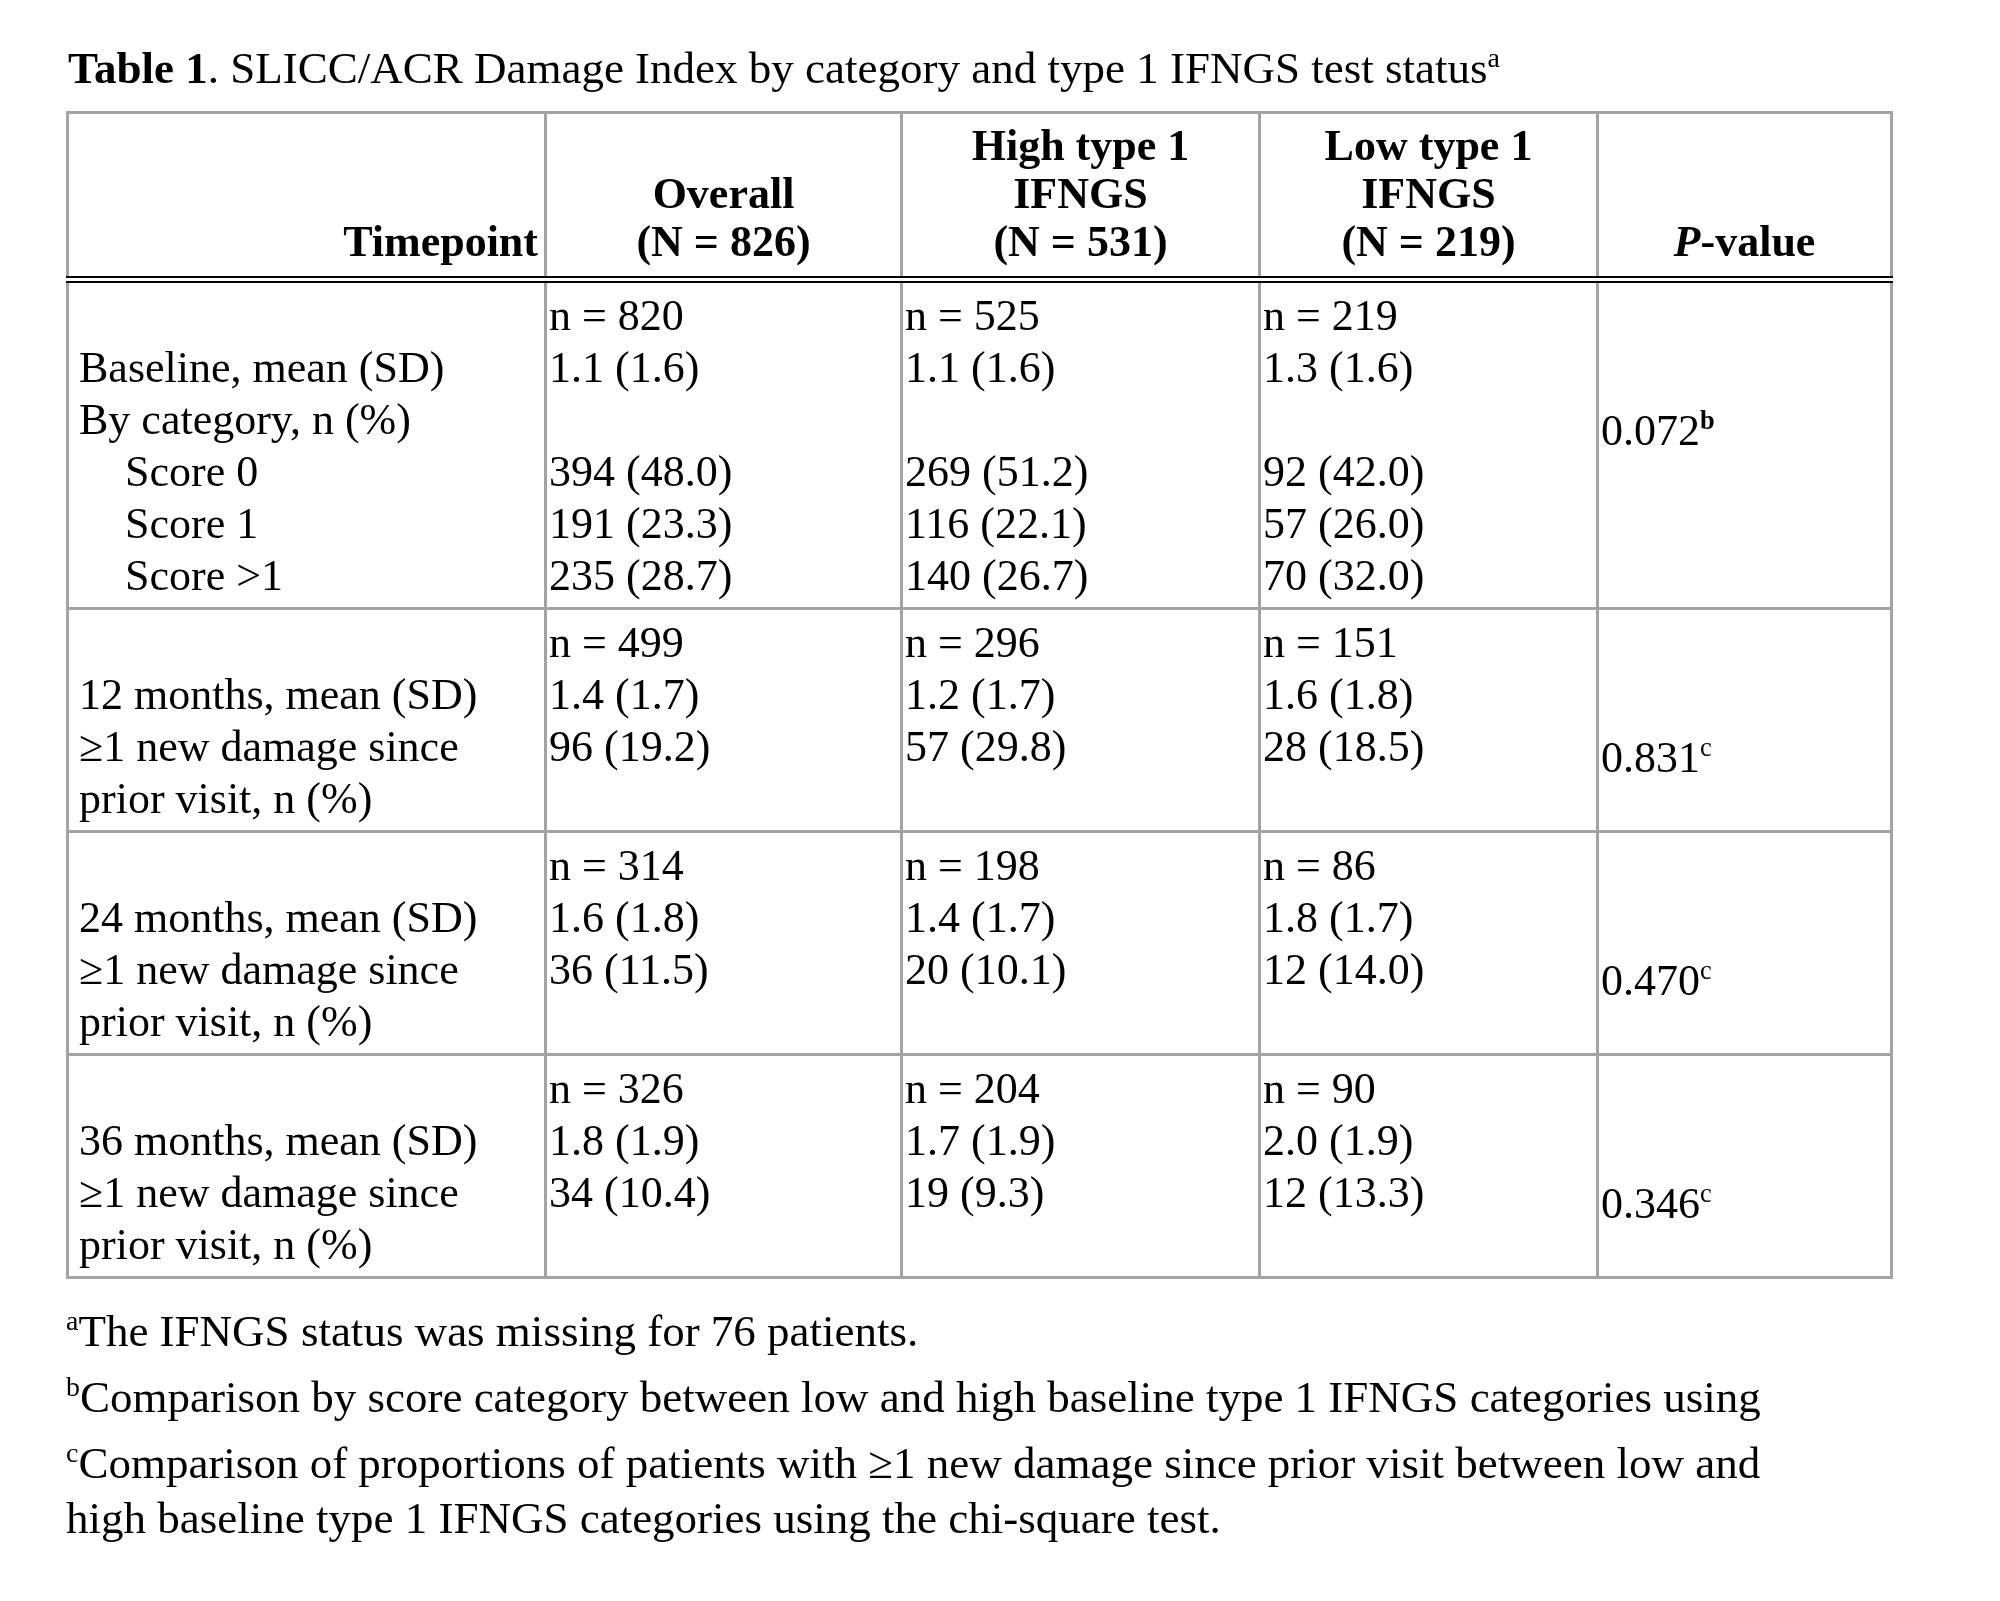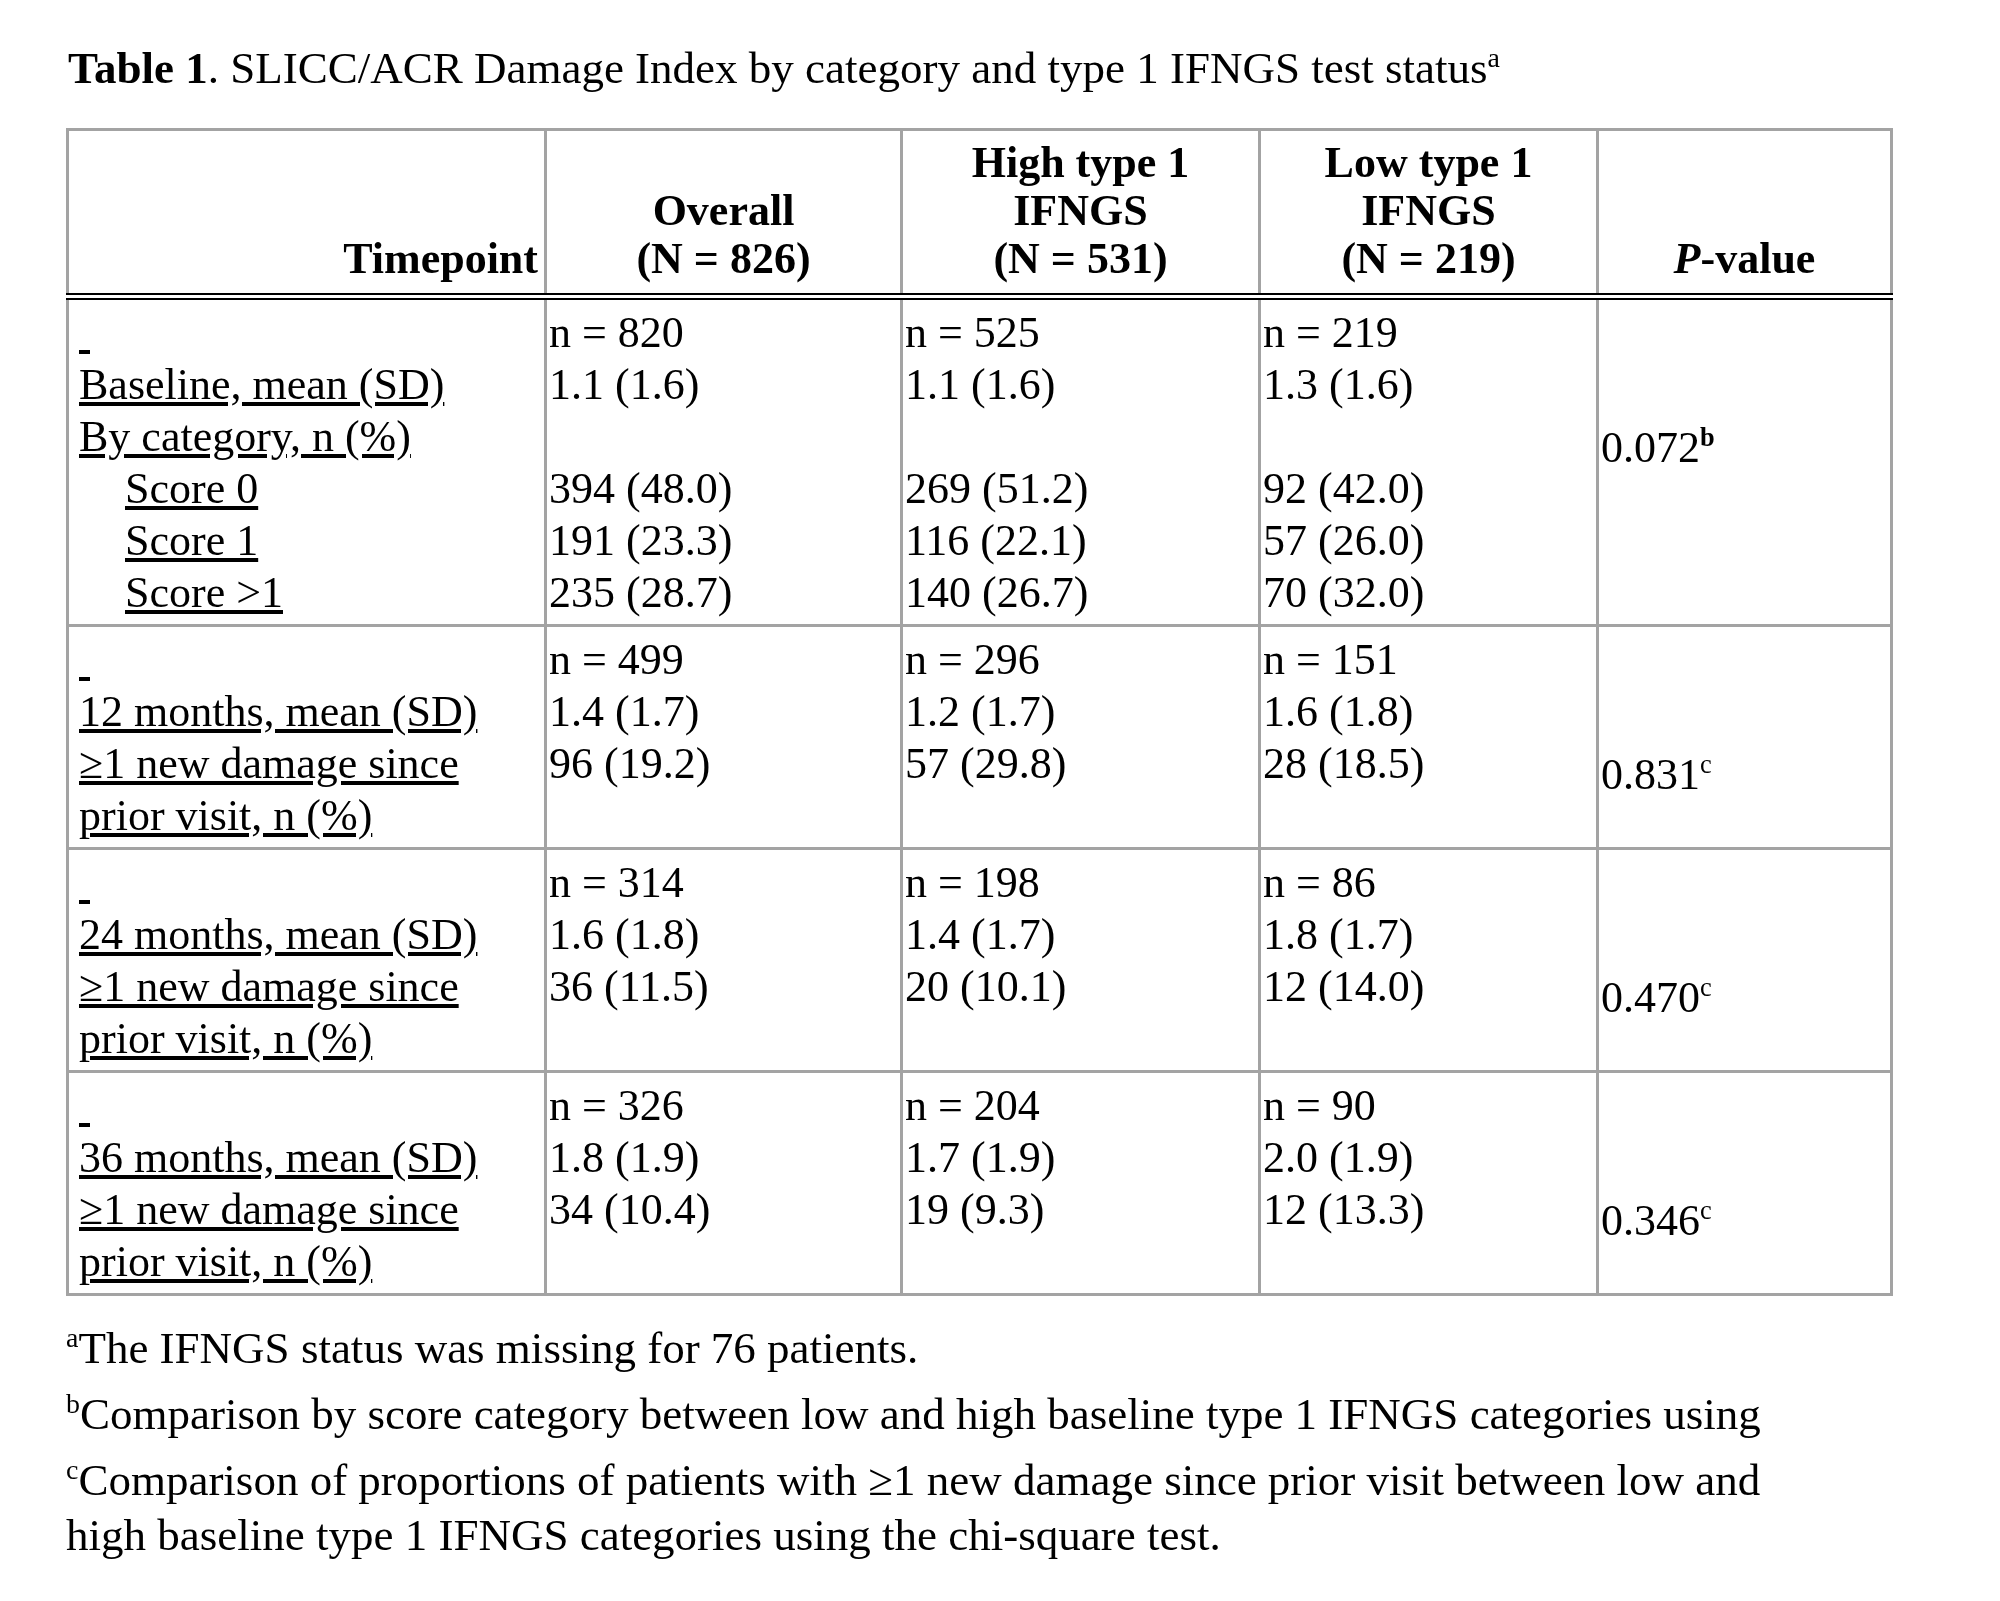--- a/index.html
+++ b/index.html
@@ -6,21 +6,21 @@
   body{
     width:2000px;height:1601px;
     background:#ffffff;color:#000000;
     font-family:"Liberation Serif", serif;
     overflow:hidden;
   }
   .page{padding:24px 50px 0 66px;}
 
   
   .title{
-    font-size:45px;line-height:56px;margin:6px 0 32px 2px;
+    font-size:45px;line-height:56px;margin:6px 0 15px 2px;
     white-space:nowrap;
   }
   .title .t-bold{font-weight:700;}
   .title sup{font-size:0.62em;}
 
   
   table.main{
     border-collapse:collapse;table-layout:fixed;
     width:1824px;border:3px solid #000;
   }
@@ -38,21 +38,21 @@
     padding:8px 6px 10px 6px;
     border-bottom:7px double #000;
   }
   thead th.left{text-align:right;padding-left:10px;}
   thead th .hp-italic{font-style:italic;font-weight:700;}
 
   tbody td{
     vertical-align:top;
     font-size:44px;padding:7px 2px 5px 2px;
   }
-  tbody td.lbl-cell{text-align:left;padding-left:10px;padding-right:10px;text-decoration:underline;}
+  tbody td.lbl-cell{text-align:left;padding-left:10px;padding-right:10px;}
   .line{height:52px;line-height:52px;white-space:nowrap;overflow:visible;}
   .ind{padding-left:46px;}
   .pv sup{font-size:0.60em;}
   .pv sup.bold-sup{font-weight:700;}
 
   
   .footnotes{margin-top:14px;font-size:45px;line-height:55px;}
   .fn-line{white-space:nowrap;}
   .footnotes sup{font-size:0.62em;}
 </style>

